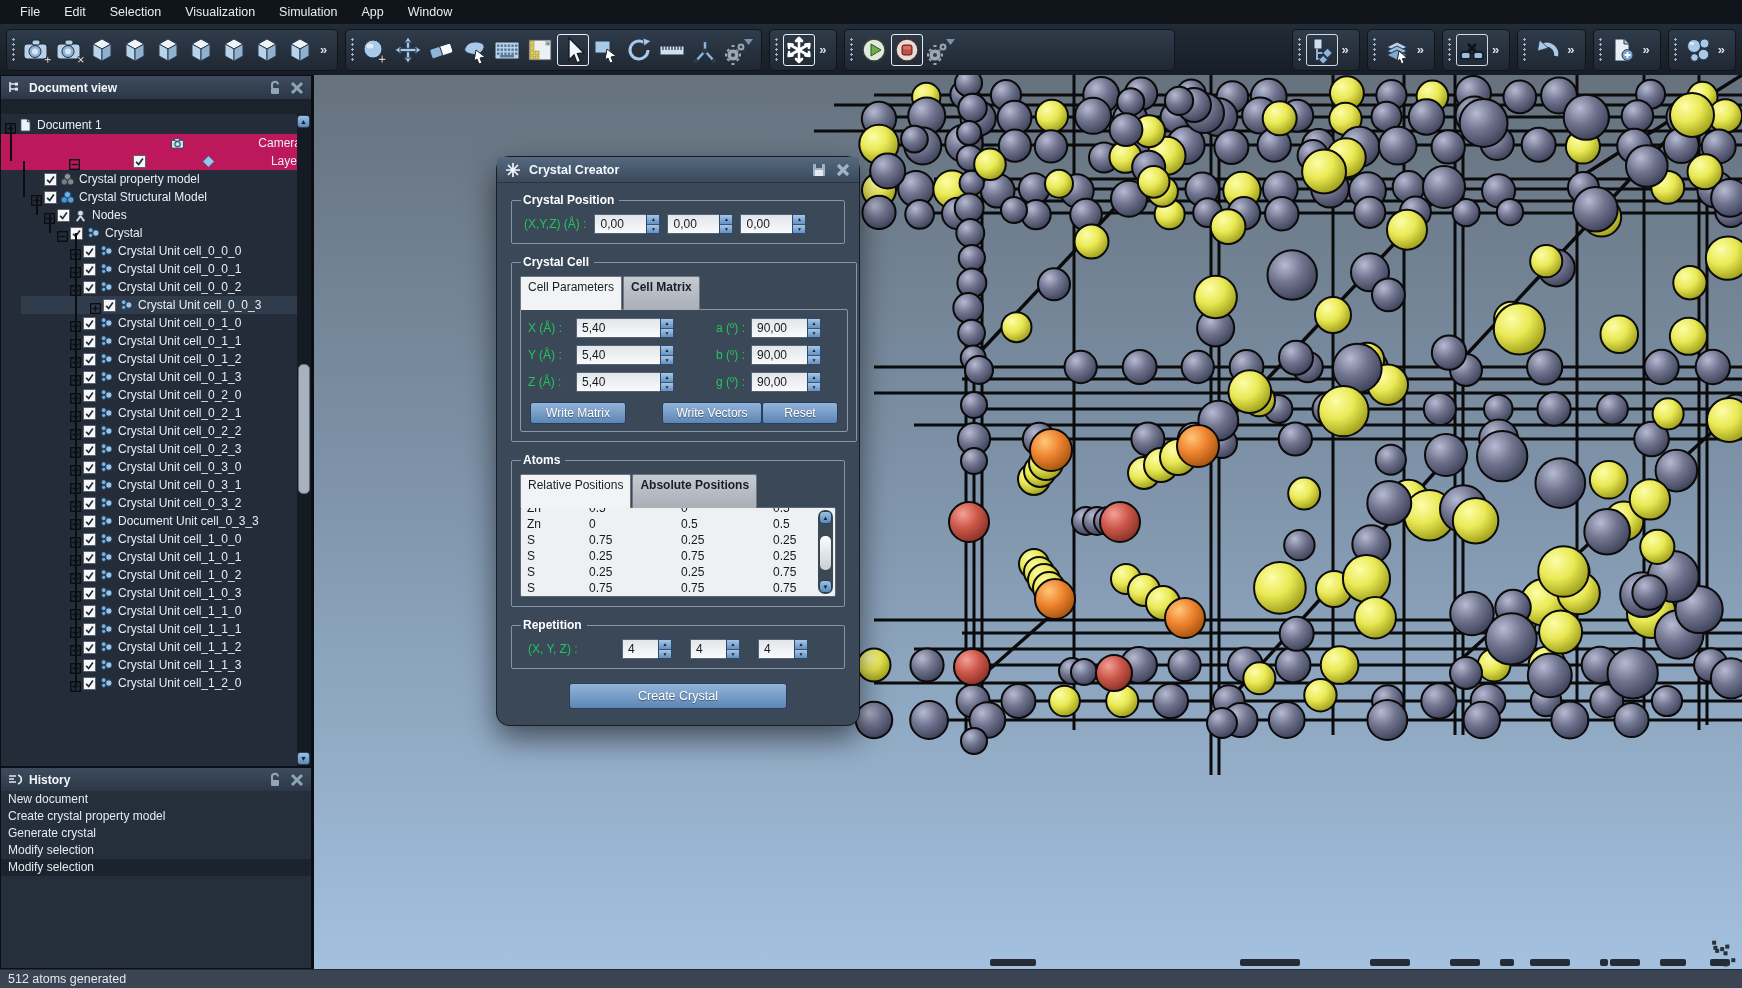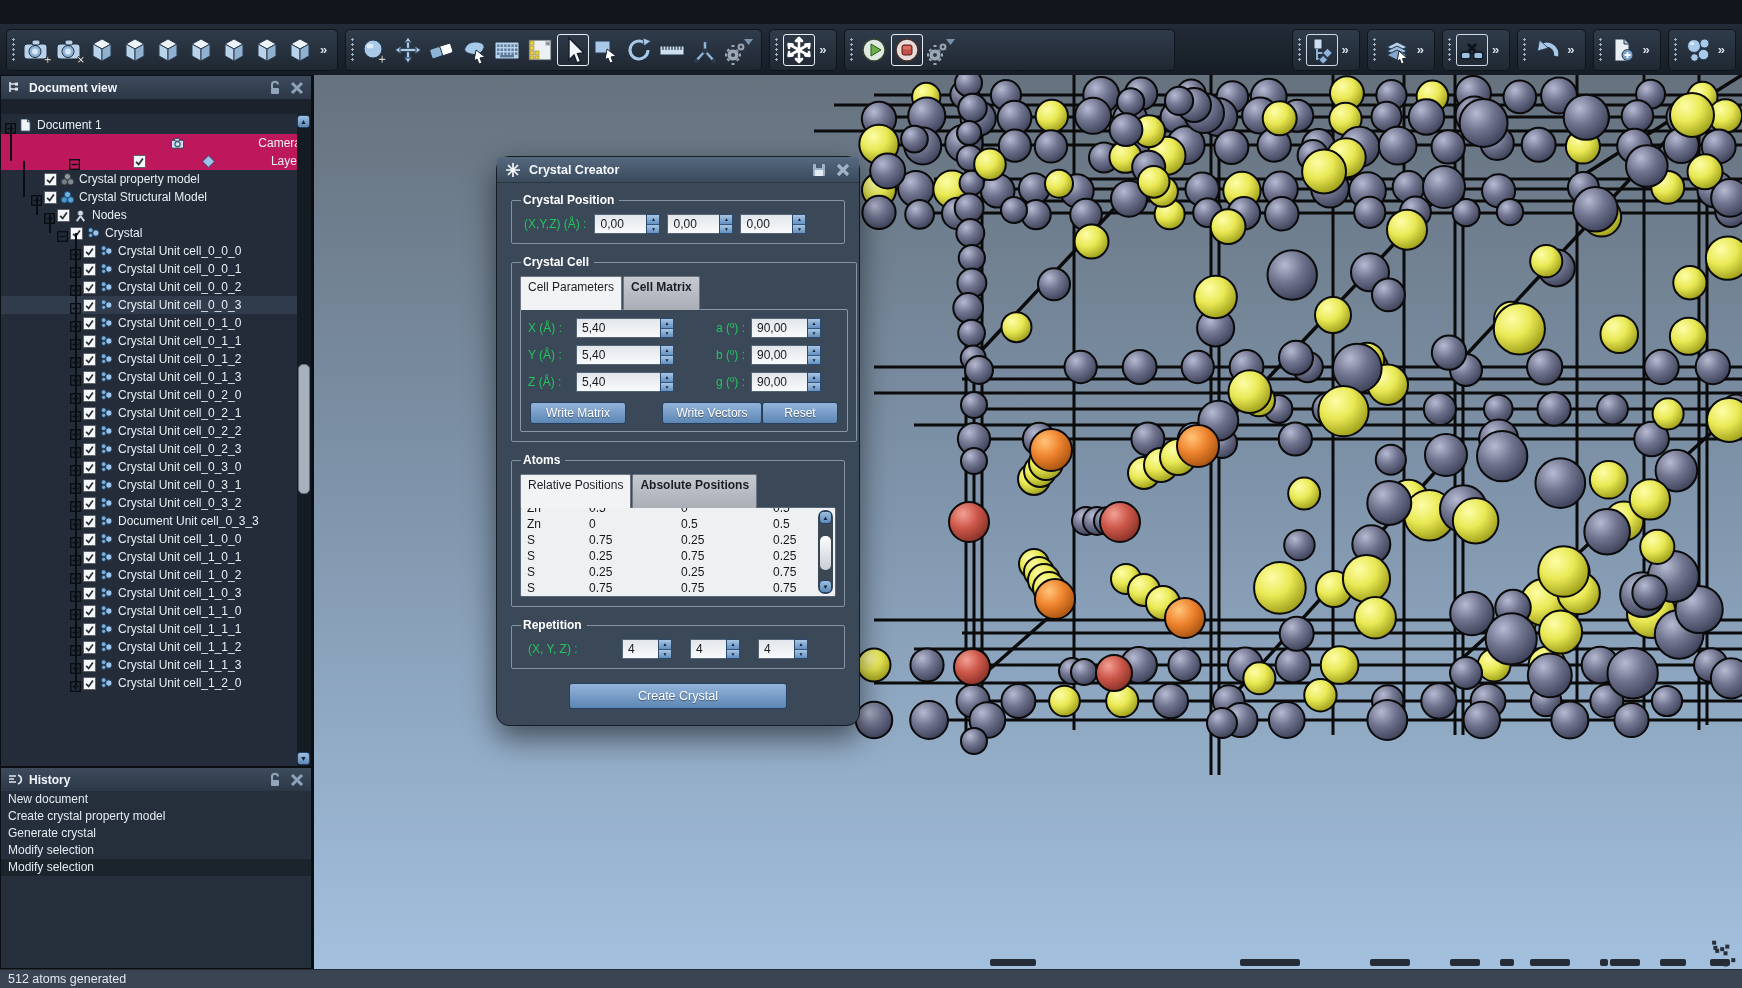--- a/index.html
+++ b/index.html
@@ -37,21 +37,21 @@
   .panel-header { height:23px; flex:none; background:linear-gradient(#3d4b5d,#2c3847);
     display:flex; align-items:center; padding:0 6px; gap:6px; }
   .panel-title { color:#f2f6fa; font-size:12px; font-weight:bold; flex:1; }
   .panel-hicon { width:16px; height:16px; flex:none; }
   .doc-panel { height:692px; flex:none;gap:15px; }
   .hist-panel { flex:1; }
 
   .tree { position:relative; flex:1; background:#232c38; overflow:hidden; padding-top:2px; }
   .trow { height:18px; display:flex; align-items:center; position:relative; }
   .trow.sel { background:#be185d;justify-content:space-between; }
-  .trow.subsel { background:#303c4b; }
+  .trow.subsel { background:#303c4b;margin-left:20px; }
   .texp { width:11px; height:11px; flex:none; display:block; margin-right:2px; }
   .tcheck { width:13px; height:13px; flex:none; background:#f4f6f8; border:1px solid #5c636c;
     border-radius:1px; margin-right:3px; display:flex; align-items:center; justify-content:center; }
   .ticon { width:15px; height:15px; flex:none; margin-right:4px; }
   .tlabel { color:#e9eef4; font-size:12px; white-space:nowrap; }
   .treeline { position:absolute; width:2px; background:#0a0d12; }
 
   .tscroll { position:absolute; right:0; top:0; bottom:0; width:14px; background:#151b23; }
   .tthumb { position:absolute; right:1px; width:12px; border-radius:5px; background:#a8b2be;
     border:1px solid #626c78; }
@@ -125,20 +125,29 @@
   .athumb { position:absolute; left:2px; top:26px; width:11px; height:34px;
     background:linear-gradient(#fdfdfe,#c9ced4); border-radius:5px; }
 
   .createbtn { display:block; width:218px; height:26px; margin:14px auto 2px; font-size:12.5px; }
 </style>
 </head>
 <body>
 
 <div id="app">
 
+  <div class="menubar">
+      <div class="menu-item">File</div>
+      <div class="menu-item">Edit</div>
+      <div class="menu-item">Selection</div>
+      <div class="menu-item">Visualization</div>
+      <div class="menu-item">Simulation</div>
+      <div class="menu-item">App</div>
+      <div class="menu-item">Window</div>
+    </div>
 
   <div class="toolbar">
       <div class="tgroup">
         <div class="tbtn">
           <svg viewBox="0 0 30 30" width="30" height="30">
             <rect x="3" y="9" width="23" height="15" rx="3" fill="#b9d2ea" stroke="#1d2a38"></rect>
             <rect x="11" y="5" width="8" height="5" rx="2" fill="#b9d2ea" stroke="#1d2a38"></rect>
             <circle cx="14" cy="16.5" r="6" fill="#8fb4d8" stroke="#1d2a38"></circle>
             <circle cx="14" cy="16.5" r="3" fill="#d7e6f3"></circle>
             <text x="23" y="29" font-size="13" font-weight="bold" fill="#fff" stroke="#222" stroke-width="0.6">+</text>

